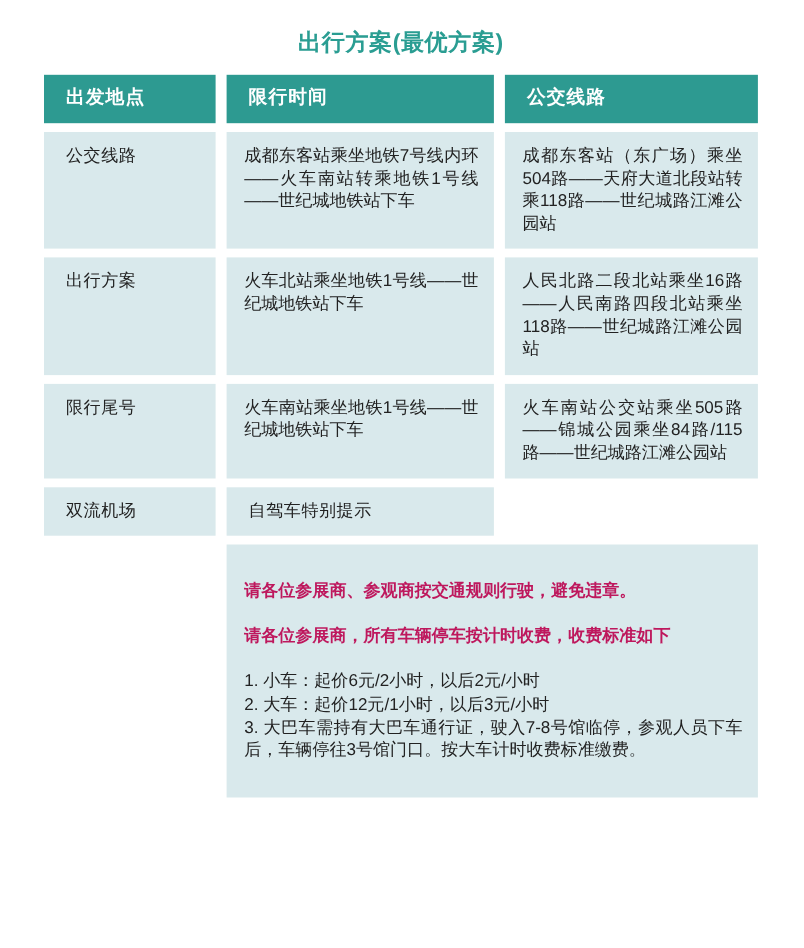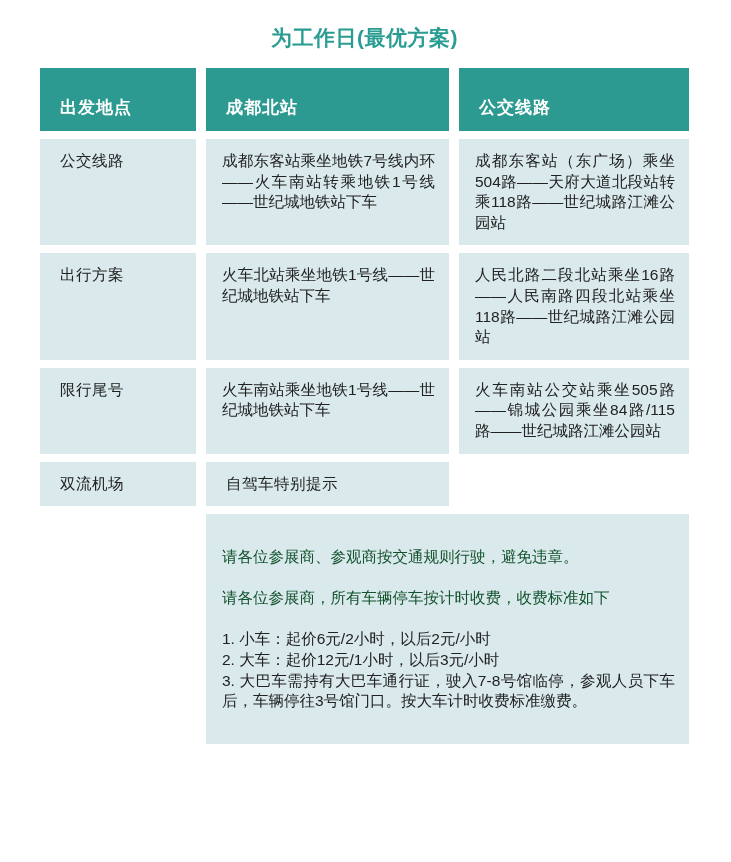--- a/index.html
+++ b/index.html
@@ -29,58 +29,58 @@
     grid-template-columns: 156px 243px 1fr;
     column-gap: 10px;
     row-gap: 8px;
     width: 649px;
   }
   .th {
     background: #2d9a91;
     color: #ffffff;
     font-weight: 700;
     font-size: 17px;
-    padding: 28px 16px 12px 20px;
+    padding: 9px 16px 12px 20px;
     letter-spacing: 1px;
   }
   .td {
     background: #d9e9ec;
     color: #222222;
     font-size: 15.5px;
     line-height: 1.33;
     padding: 12px 14px 12px 16px;
     white-space: pre-line;
     text-align: justify;
     text-justify: inter-ideograph;
   }
   .loc {
     padding-left: 20px;
     white-space: normal;
     text-align: left;
     letter-spacing: 0.5px;
   }
   .span2 { grid-column: 2 / 4; }
   .accent-line {
-    color: #14532d;
-    font-weight: 400;
+    color: #be185d;
+    font-weight: 700;
   }
   .parking-title { margin-top: 17px; }
   .block { margin: 0; }
 </style>
 </head>
 <body>
 
 <div class="page">
 
-  <h1 class="title">为工作日(最优方案)</h1>
+  <h1 class="title">出行方案(最优方案)</h1>
 
   <div class="grid">
 
     <div class="th">出发地点</div>
-    <div class="th">成都北站</div>
+    <div class="th">限行时间</div>
     <div class="th">公交线路</div>
 
     <div class="td loc">公交线路</div>
     <div class="td">成都东客站乘坐地铁7号线内环——火车南站转乘地铁1号线——世纪城地铁站下车</div>
     <div class="td">成都东客站（东广场）乘坐504路——天府大道北段站转乘118路——世纪城路江滩公园站</div>
 
     <div class="td loc">出行方案</div>
     <div class="td">火车北站乘坐地铁1号线——世纪城地铁站下车</div>
     <div class="td">人民北路二段北站乘坐16路——人民南路四段北站乘坐118路——世纪城路江滩公园站</div>
 

